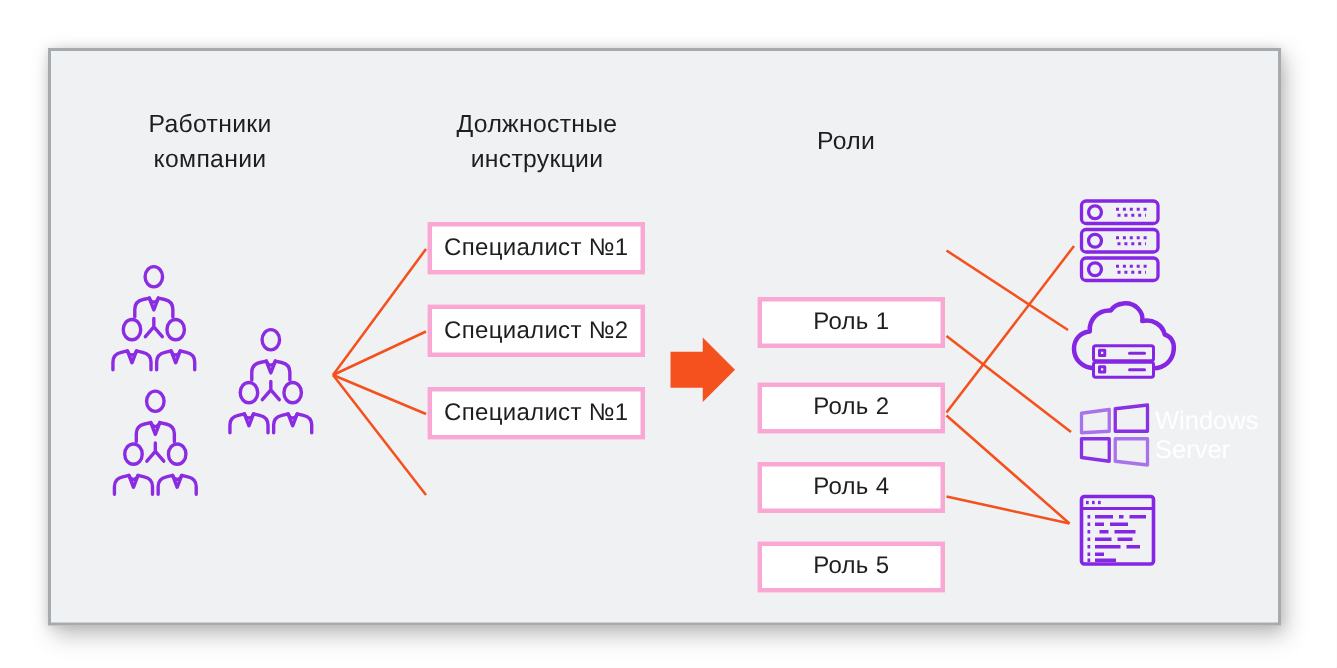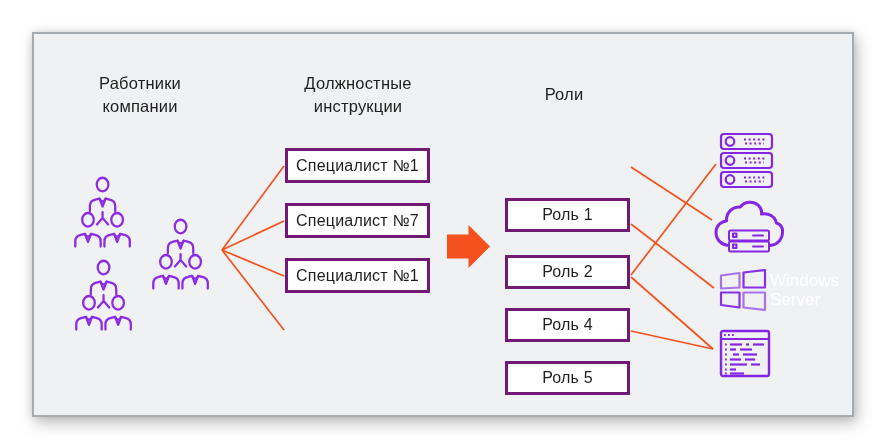--- a/index.html
+++ b/index.html
@@ -13,21 +13,21 @@
     box-shadow:3px 6px 14px rgba(110,110,110,.45),0 0 6px rgba(150,150,150,.30);
     z-index:1;
   }
   .overlay{position:absolute;left:0;top:0;z-index:2;}
   .hdr{
     position:absolute;z-index:3;text-align:center;
     font-size:16.5px;line-height:1.42;color:#1E1E1E;letter-spacing:.2px;
   }
   .obox{
     position:absolute;z-index:3;box-sizing:border-box;
-    background:#ffffff;border:3px solid #701a75;
+    background:#ffffff;border:3px solid #f9a8d4;
     display:flex;align-items:center;justify-content:center;
     font-size:16px;color:#1E1E1E;letter-spacing:.2px;
   }
   .spec{left:285px;width:145px;height:35px;}
   .role{left:505px;width:125px;height:34px;margin-top:48px;}
   .winlabel{
     position:absolute;left:770px;top:271px;width:86px;z-index:3;
     color:#FFFFFF;font-size:17px;line-height:1.12;
   }
 </style>
@@ -145,21 +145,21 @@
           <line x1="10" y1="43.5" x2="24" y2="43.5"></line>
       </g>
     </g>
   </svg>
 
   <div class="hdr" style="left:66px;top:72px;width:148px">Работники компании</div>
   <div class="hdr" style="left:283px;top:72px;width:150px">Должностные инструкции</div>
   <div class="hdr" style="left:504px;top:83px;width:120px">Роли</div>
 
   <div class="obox spec" style="top:148px">Специалист №1</div>
-  <div class="obox spec" style="top:203px">Специалист №7</div>
+  <div class="obox spec" style="top:203px">Специалист №2</div>
   <div class="obox spec" style="top:258px">Специалист №1</div>
 
   <div class="obox role" style="top:150px">Роль 1</div>
   <div class="obox role" style="top:207px">Роль 2</div>
   <div class="obox role" style="top:260px">Роль 4</div>
   <div class="obox role" style="top:313px">Роль 5</div>
 
   <div class="winlabel">Windows Server</div>
 
 </div>

